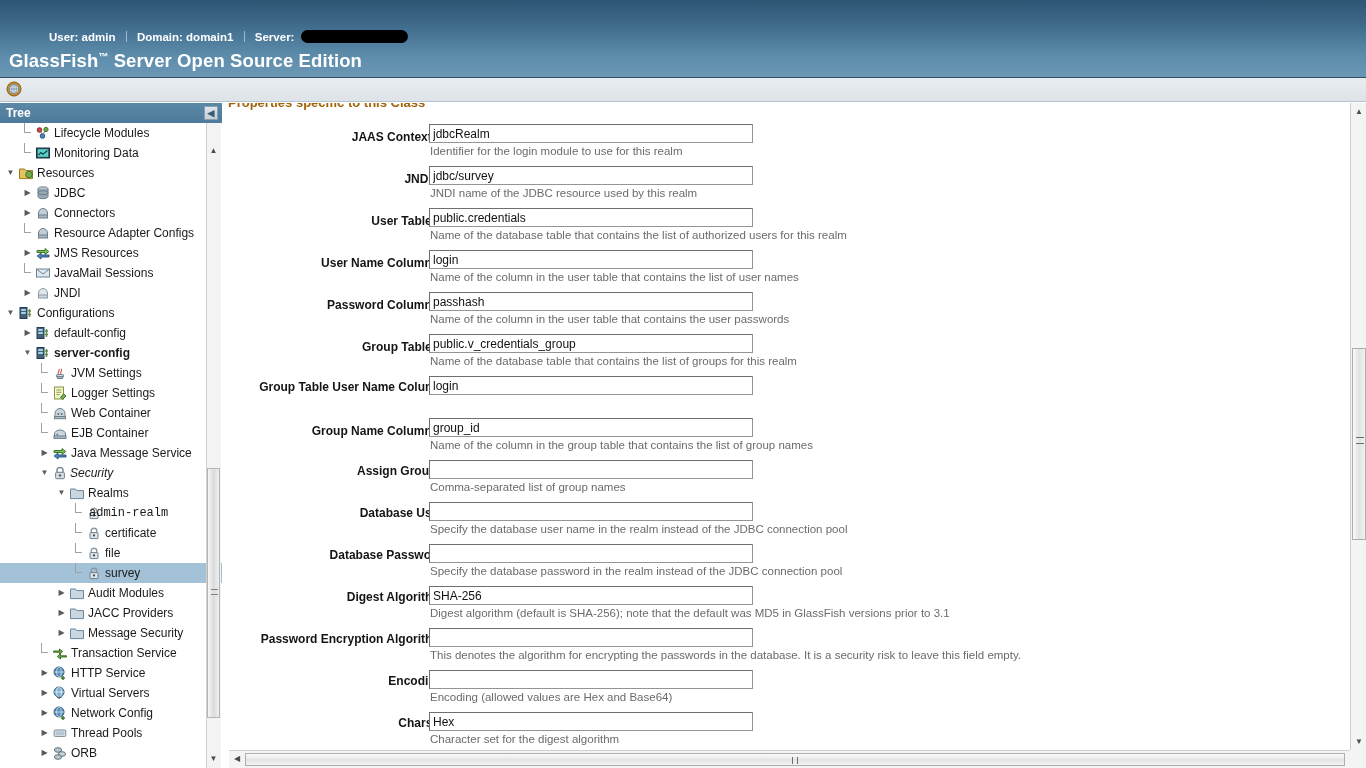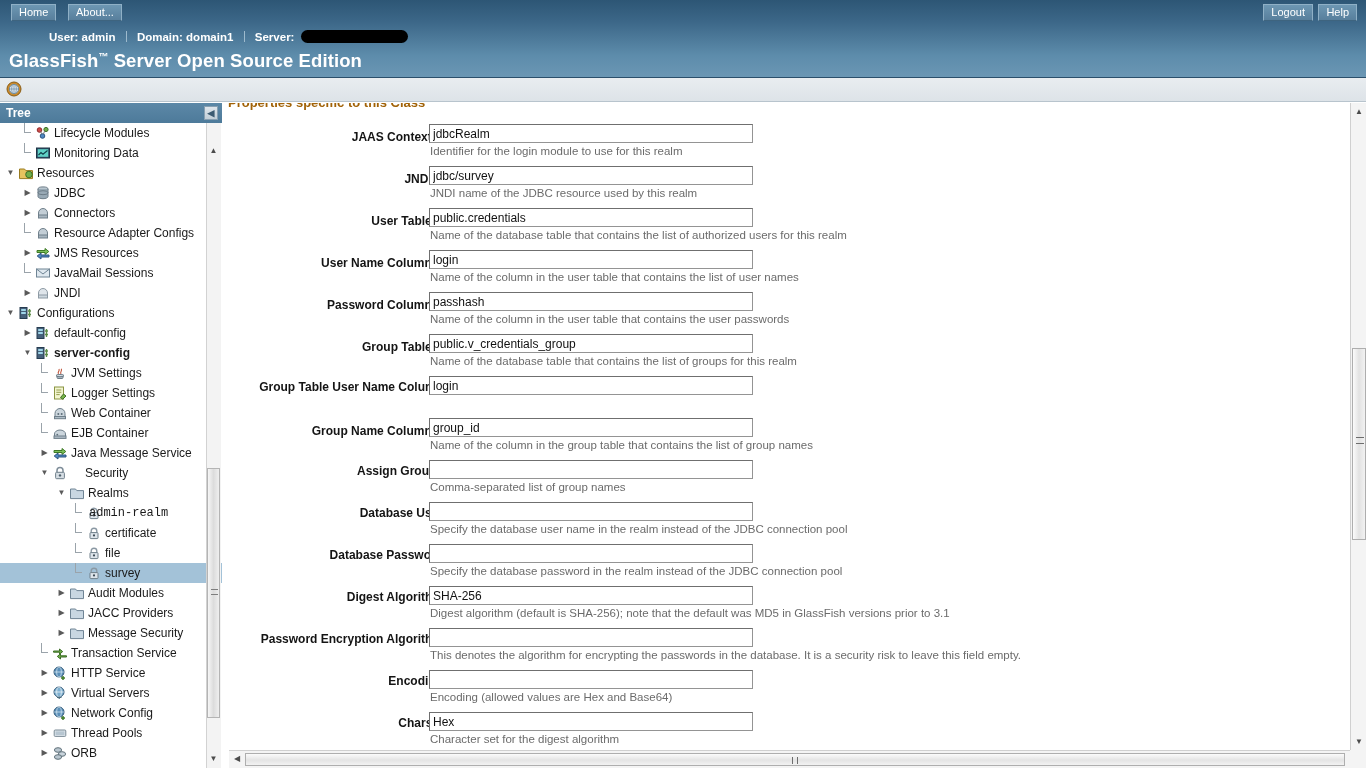--- a/index.html
+++ b/index.html
@@ -231,26 +231,20 @@
     background: #f4f4f4;
   }
 </style>
 </head>
 <body>
 
 <div id="app">
 
   <div class="masthead">
 
-    <div class="tabstrip">
-      <div class="tabbtn home">Home</div>
-      <div class="tabbtn about">About...</div>
-      <div class="tabbtn logout">Logout</div>
-      <div class="tabbtn help">Help</div>
-    </div>
 
     <div class="userbar">
       <span class="seg">User:</span>
       <span>admin</span>
       <span class="divider"></span>
       <span>Domain:</span>
       <span>domain1</span>
       <span class="divider"></span>
       <span>Server:</span>
       <span class="redacted"></span>
@@ -435,21 +429,21 @@
             </svg></span>
           <span class="tlbl" style="left: 71px;">Java Message Service</span>
         </div>
         <div class="tnode">
           <div class="twisty" style="left: 40px;">▼</div>
           <span class="tico" style="left: 52px;"><svg viewBox="0 0 16 16">
               <path d="M5 7.5 V5.4 a3 3 0 0 1 6 0 V7.5" fill="none" stroke="#7e8d99" stroke-width="1.5"></path>
               <rect x="3.6" y="7.3" width="8.8" height="6.4" rx="1" fill="#d5dde3" stroke="#6f7f8a"></rect>
               <circle cx="8" cy="10.4" r="1.2" fill="#4e5f6b"></circle>
             </svg></span>
-          <span class="tlbl" style="left: 85px;">Security</span>
+          <span class="tlbl" style="left: 70px; font-style: italic;">Security</span>
         </div>
         <div class="tnode">
           <div class="twisty" style="left: 57px;">▼</div>
           <span class="tico" style="left: 69px;"><svg viewBox="0 0 16 16">
               <path d="M1.5 4 h5 l1.3 1.6 h6.7 v8 H1.5 z" fill="#c9d7e2" stroke="#6f8494"></path>
             </svg></span>
           <span class="tlbl" style="left: 88px;">Realms</span>
         </div>
         <div class="tnode">
           <div class="elbow" style="left: 75px;"></div>

